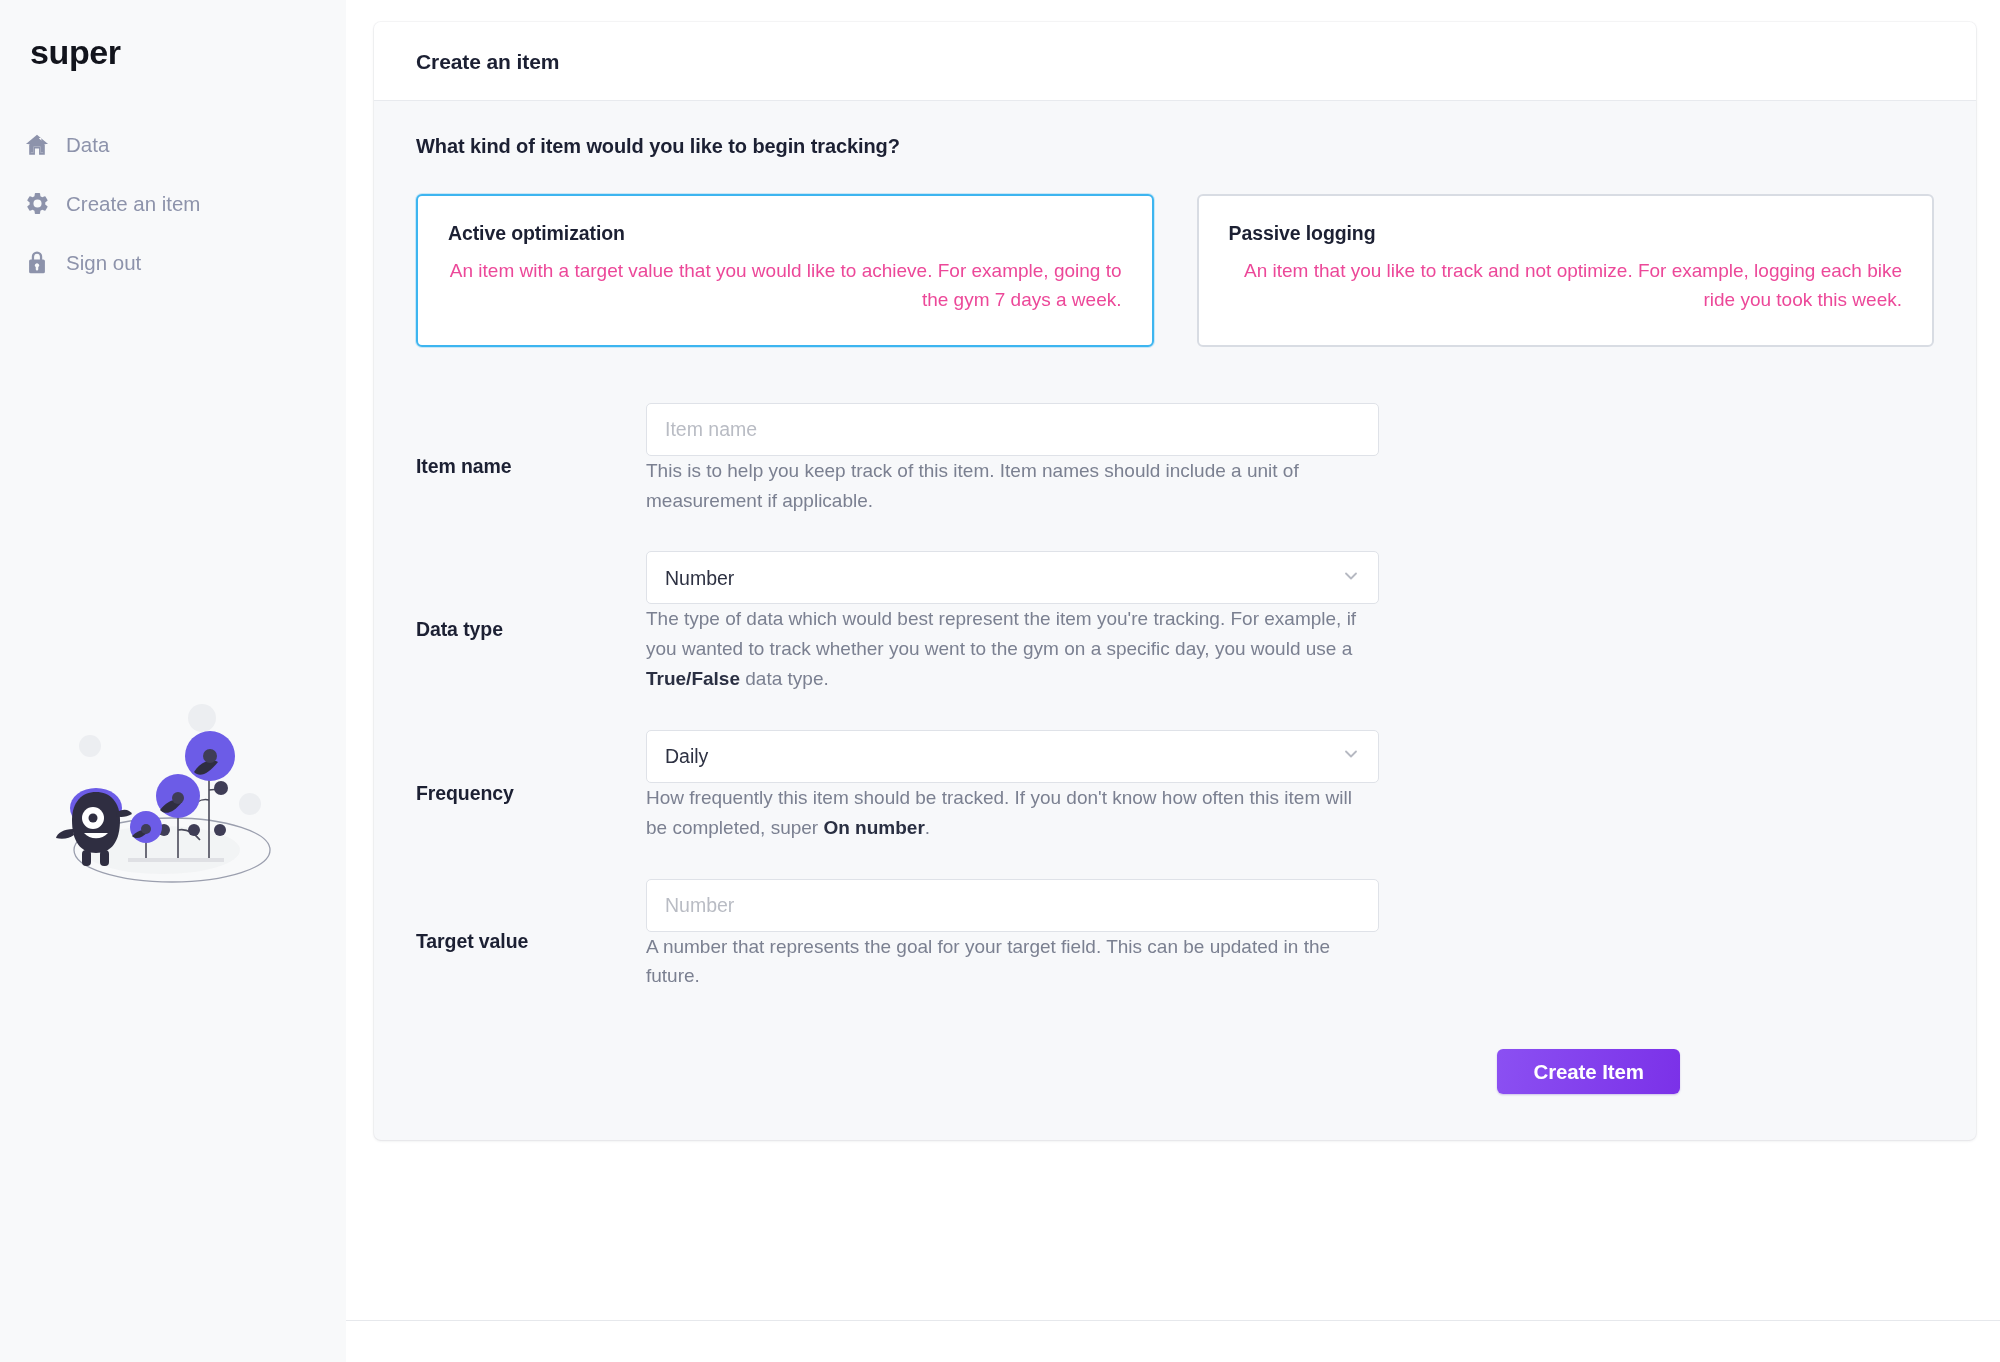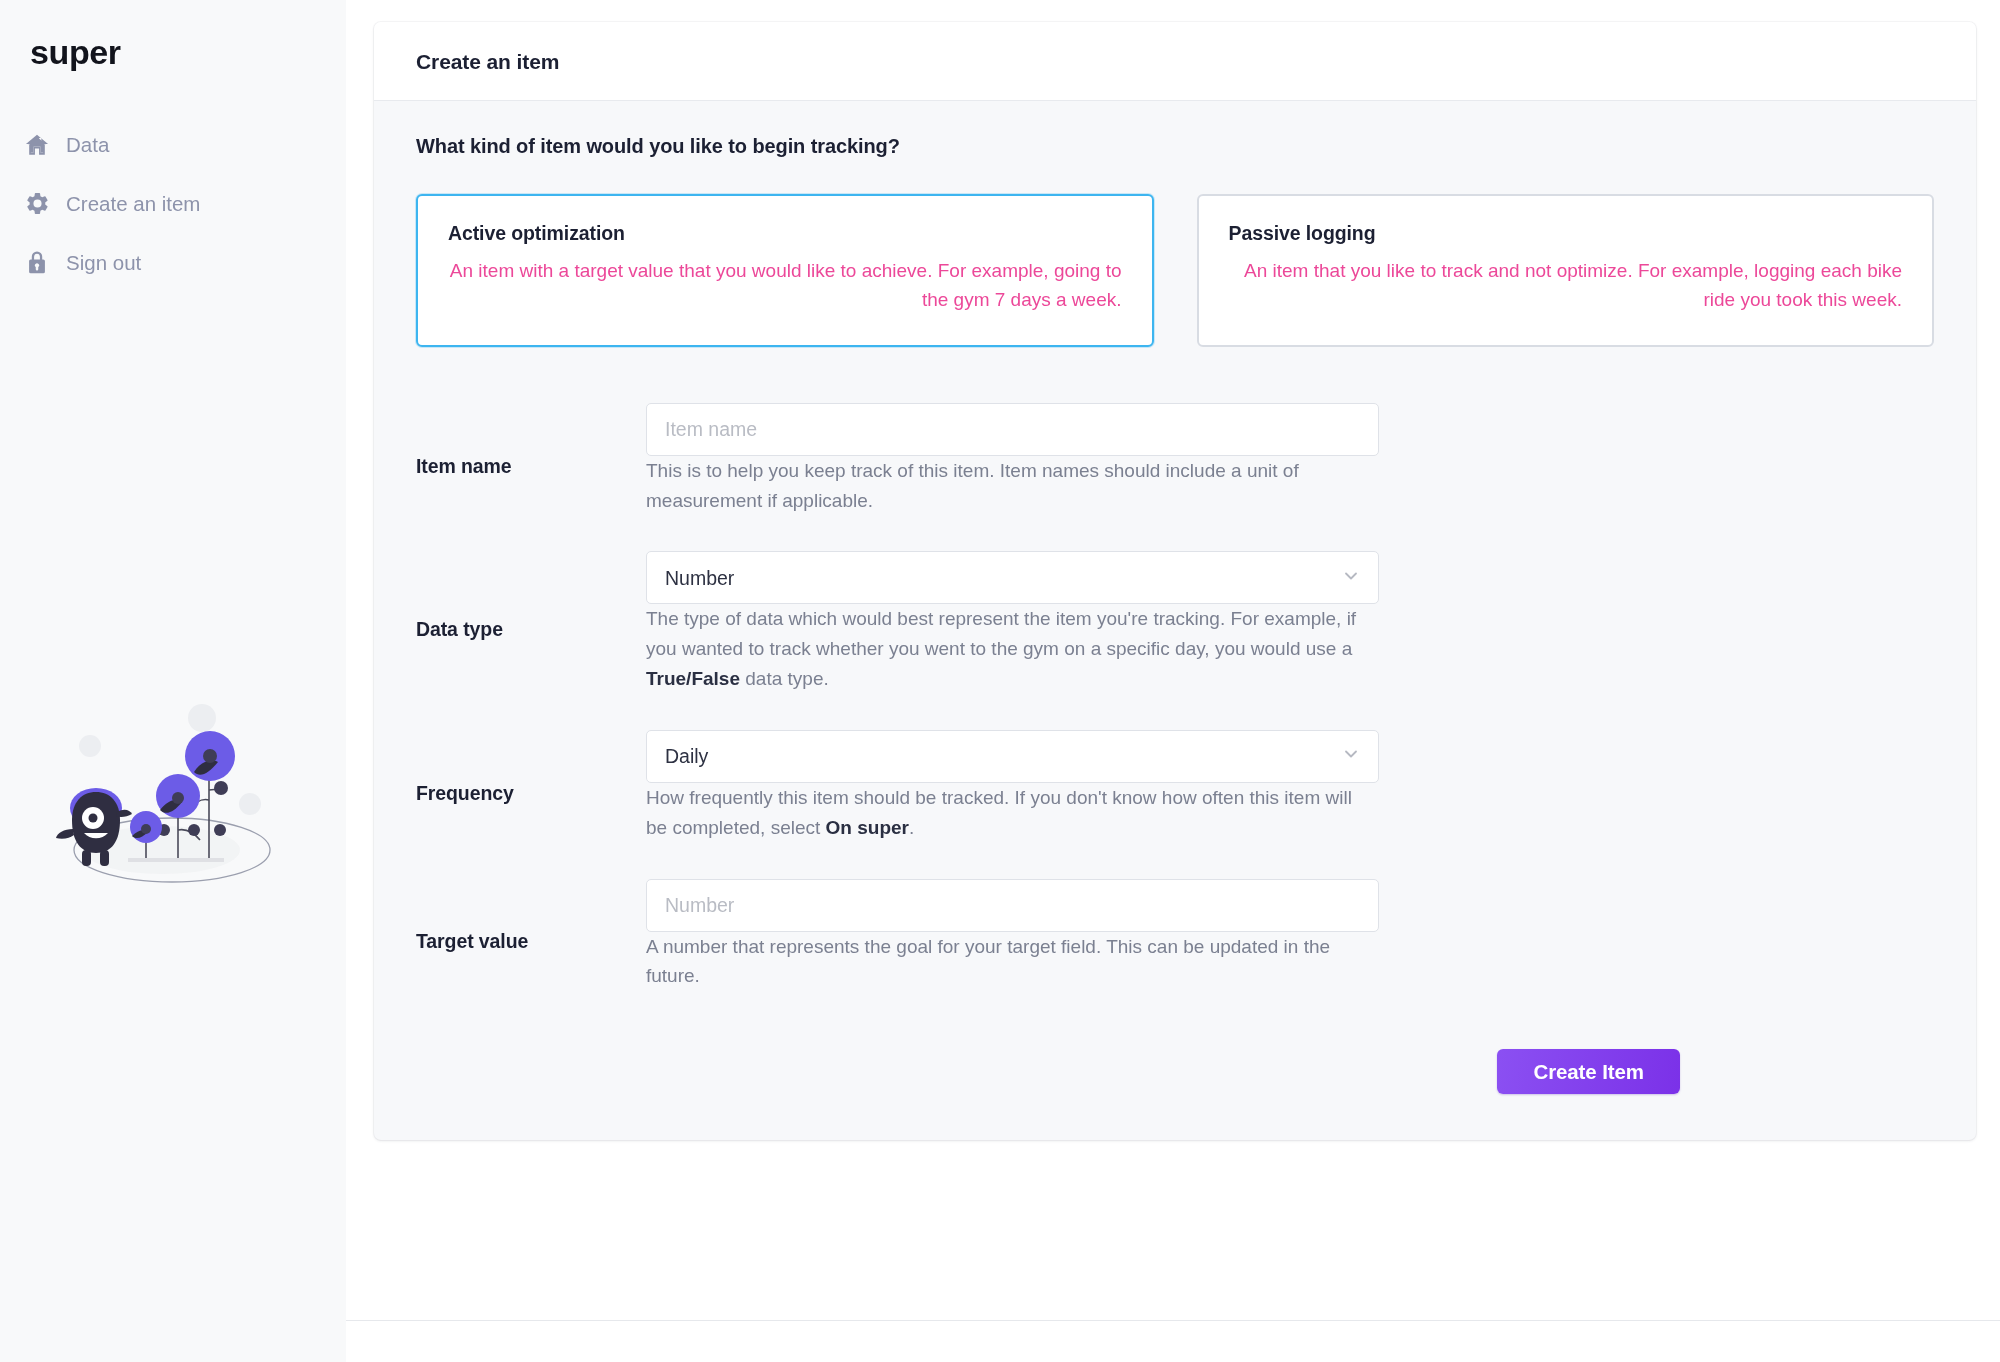--- a/index.html
+++ b/index.html
@@ -402,21 +402,21 @@
           <div class="field-control">
             <div class="select-wrap">
               <select class="select"><option value="Daily">Daily</option><option value="Weekly">Weekly</option><option value="Monthly">Monthly</option><option value="On demand">On demand</option></select>
               <span class="select-chevron">
                 <svg width="20" height="20" viewBox="0 0 24 24" fill="none" stroke="#b6b9c2" stroke-width="2.2" stroke-linecap="round" stroke-linejoin="round">
                   <polyline points="6 9 12 15 18 9"></polyline>
                 </svg>
               </span>
             </div>
             <div class="help">
-              <span>How frequently this item should be tracked. If you don't know how often this item will be completed, select </span><b>On super</b><span>.</span>
+              <span>How frequently this item should be tracked. If you don't know how often this item will be completed, super </span><b>On number</b><span>.</span>
             </div>
           </div>
         </div>
 
         <div class="field">
           <div class="field-label">Target value</div>
           <div class="field-control">
             <input class="input" type="text" placeholder="Number" value="" style="">
             <div class="help">A number that represents the goal for your target field. This can be updated in the future.</div>
           </div>

